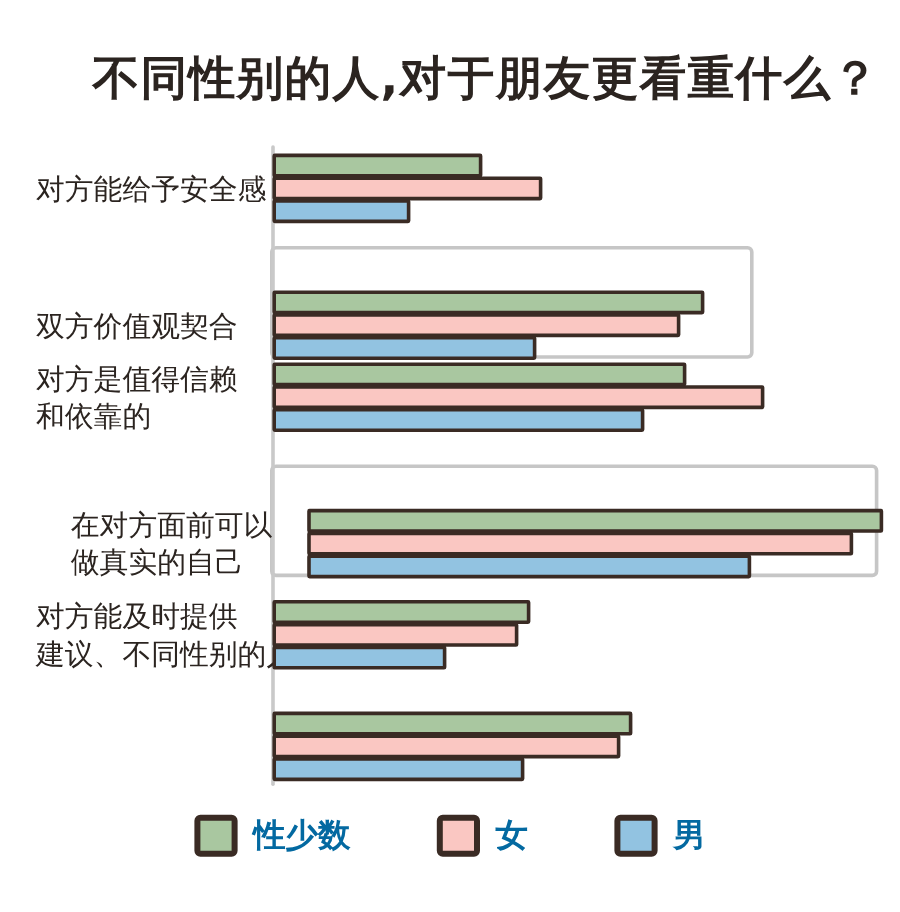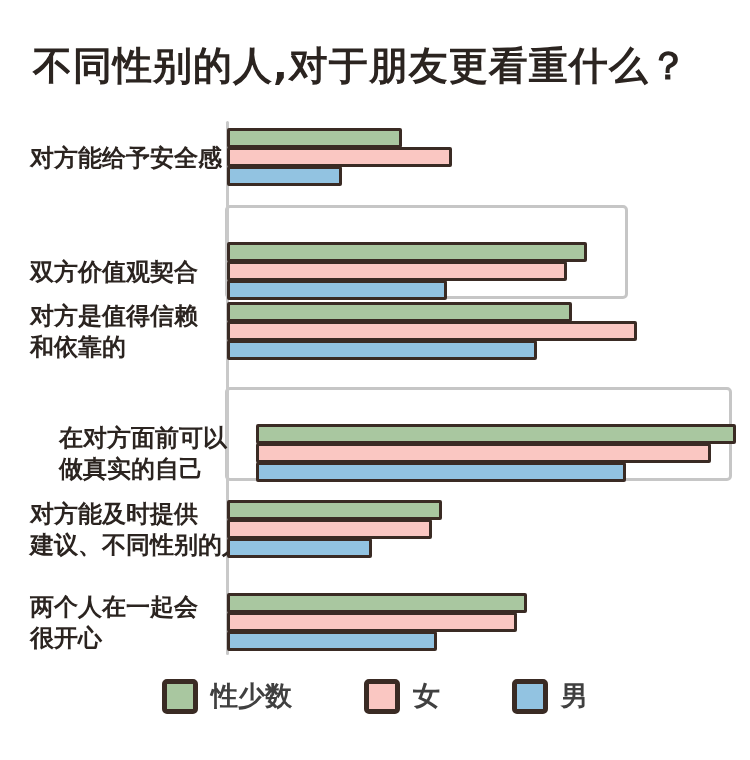--- a/index.html
+++ b/index.html
@@ -12,20 +12,21 @@
     color:#2b2420;
   }
   .title{
     position:absolute;
     left:33px;top:40px;width:700px;
     font-size:39px;line-height:52px;
     font-weight:bold;
     letter-spacing:1px;
     color:#2b2420;
     white-space:nowrap;
+    text-align:right;
   }
   .axis-line{
     position:absolute;
     left:226px;top:121px;
     width:3px;height:534px;
     background:#c9c9c9;
     border-radius:2px;
   }
   .highlight-box{
     position:absolute;
@@ -35,21 +36,21 @@
   }
   .group{
     position:absolute;
     left:0;width:750px;height:60px;
   }
   .cat-label{
     position:absolute;
     left:30px;top:0;height:60px;
     display:flex;align-items:center;
     font-size:24px;line-height:31px;
-    font-weight:700;
+    font-weight:400;
     white-space:pre-line;
     color:#2b2420;
   }
   .bars{
     position:absolute;
     left:227px;top:0;
   }
   .bar{
     height:20px;
     box-sizing:border-box;
@@ -70,21 +71,21 @@
   }
   .legend-swatch{
     width:26px;height:25px;
     border:5px solid #3a2b24;
     border-radius:5px;
   }
   .legend-label{
     margin-left:13px;
     font-size:27px;
     font-weight:600;
-    color:#404040;
+    color:#0369a1;
   }
 </style>
 </head>
 <body>
 
 <div id="app">
   <div class="title">不同性别的人,对于朋友更看重什么？</div>
   <div id="chart-layer">
       <div class="highlight-box" style="left: 225px; top: 205px; width: 397px; height: 88px;"></div>
       <div class="highlight-box" style="left: 225px; top: 387px; width: 501px; height: 88px;"></div>
@@ -126,22 +127,20 @@
       <div class="group" style="top: 500px;">
         <div class="cat-label">对方能及时提供
 建议、不同性别的人</div>
         <div class="bars">
           <div class="bar" style="background: rgb(169, 199, 160); width: 215px;"></div>
           <div class="bar" style="background: rgb(250, 199, 194); width: 205px;"></div>
           <div class="bar" style="background: rgb(146, 195, 225); width: 145px;"></div>
         </div>
       </div>
       <div class="group" style="top: 593px;">
-        <div class="cat-label">两个人在一起会
-很开心</div>
         <div class="bars">
           <div class="bar" style="background: rgb(169, 199, 160); width: 300px;"></div>
           <div class="bar" style="background: rgb(250, 199, 194); width: 290px;"></div>
           <div class="bar" style="background: rgb(146, 195, 225); width: 210px;"></div>
         </div>
       </div>
     </div>
   <div class="legend" id="legend">
       <div class="legend-item">
         <span class="legend-swatch" style="background: rgb(169, 199, 160);"></span>

